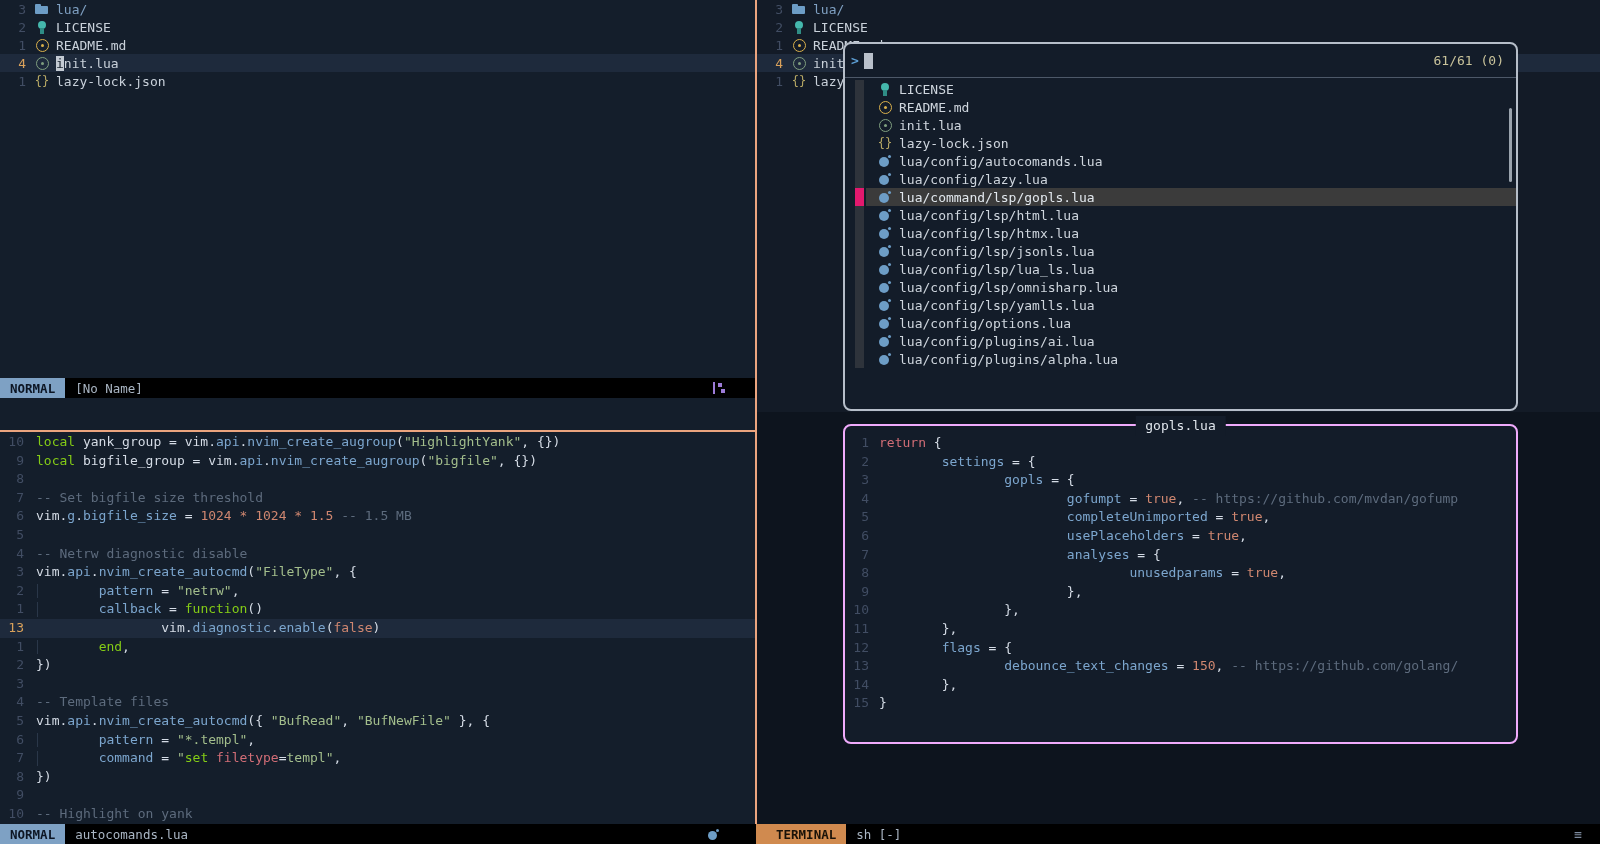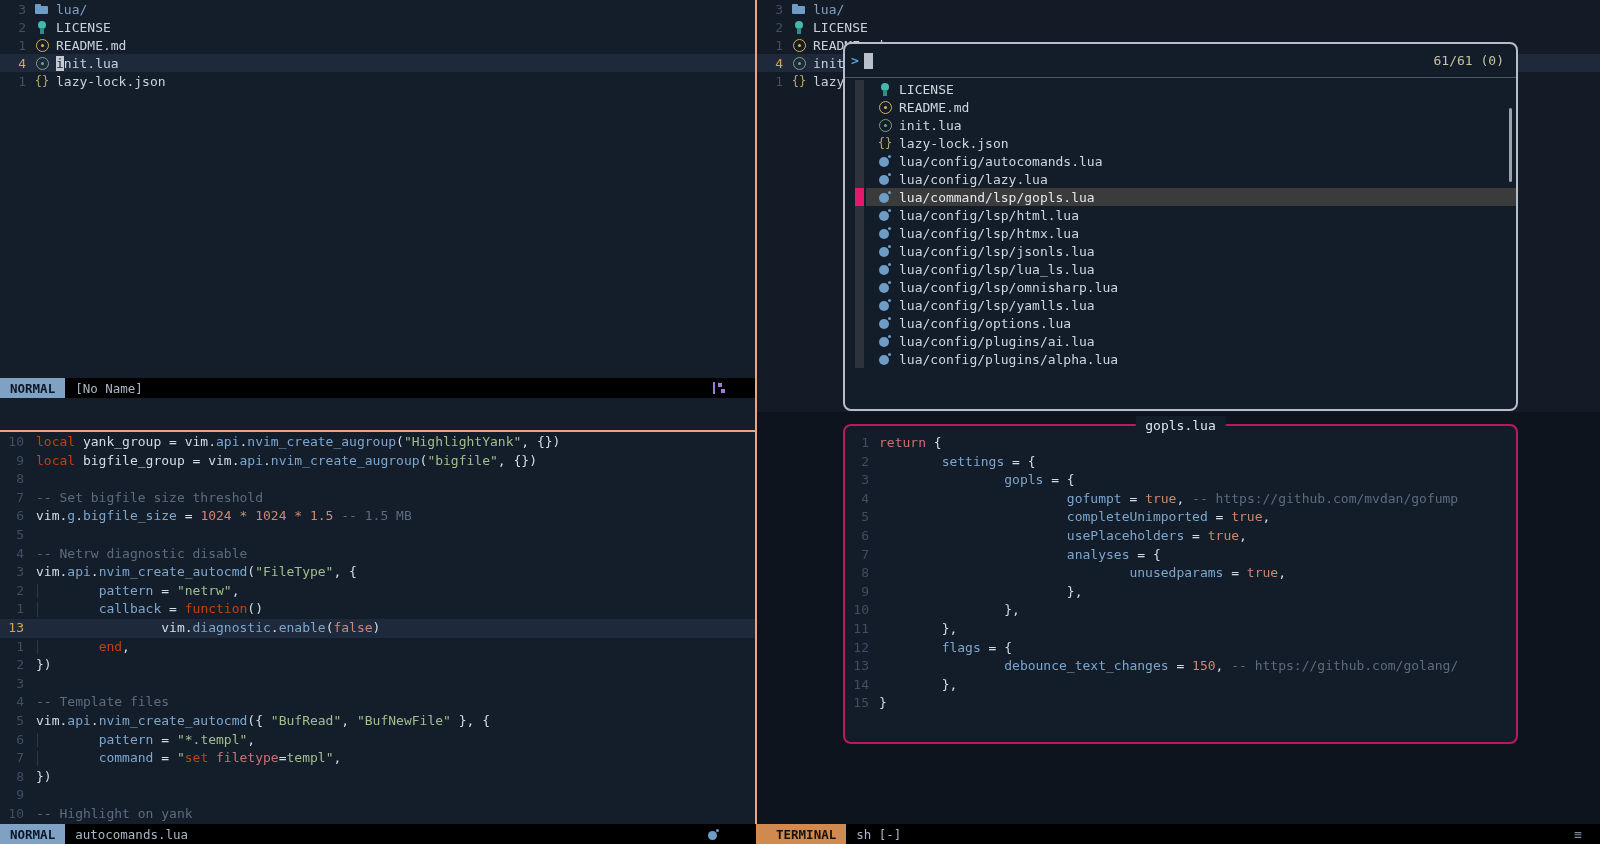--- a/index.html
+++ b/index.html
@@ -42,21 +42,21 @@
 
   
   .code{position:absolute;left:0;top:433px;width:755px;height:391px;overflow:hidden;}
   .code-line{display:flex;height:18.6px;line-height:18.6px;white-space:pre;}
   .code-line.cur{background:#1e2a3c;}
   .ln{width:36px;text-align:right;padding-right:12px;color:#414d63;flex:none;}
   .code-line.cur .ln{color:#d9a15b;}
   .code-text{position:relative;white-space:pre;}
   .code-line.guide .code-text::before{content:"";position:absolute;left:1px;top:2px;bottom:2px;width:1px;background:#2a3749;}
 
-  .c-kw{color:#c2410c;} .c-st{color:#a3be8c;} .c-nu{color:#d08770;} .c-cm{color:#5d6b7d;}
+  .c-kw{color:#84cc16;} .c-st{color:#a3be8c;} .c-nu{color:#d08770;} .c-cm{color:#5d6b7d;}
   .c-fn{color:#7ca6ce;} .c-pr{color:#7ca6ce;} .c-rd{color:#d16d76;} .c-tx{color:#d5dce6;}
   .c-dim{color:#526273;} .c-key{color:#6fb6b9;font-weight:bold;} .c-mid{color:#9aa6b2;} .c-red{color:#de5b63;}
 
   
   .fzf{position:absolute;left:843px;top:42px;width:675px;height:369px;background:#131c29;
     border:2px solid #b6bec9;border-radius:8px;z-index:5;overflow:hidden;}
   .fzf-prompt{position:relative;height:34px;display:flex;align-items:center;padding:0 12px 0 6px;
     border-bottom:1px solid #4d5868;}
   .gt{color:#5d9fd4;font-weight:bold;}
   .pcursor{display:inline-block;width:9px;height:16px;background:#b9c0ca;margin-left:5px;}
@@ -65,21 +65,21 @@
   .fzf-items{position:relative;margin-top:2px;}
   .fzf-gutter{position:absolute;left:10px;top:0;height:288px;width:9px;background:#2e333b;}
   .fzf-item{position:relative;height:18px;display:flex;align-items:center;padding-left:32px;white-space:pre;color:#cfd6de;}
   .fzf-item .ex-name{margin-left:6px;color:inherit;}
   .fzf-item.selected{background:linear-gradient(to right,transparent 21px,#3b3b3b 21px);color:#e2e8ee;}
   .fzf-item.selected::before{content:"";position:absolute;left:10px;top:0;bottom:0;width:9px;background:#e3196e;}
   .fzf-scrollbar{position:absolute;right:4px;top:64px;width:3px;height:74px;background:#9aa3ad;border-radius:2px;}
 
   
   .preview{position:absolute;left:843px;top:424px;width:675px;height:320px;background:#131c29;
-    border:2px solid #be185d;border-radius:8px;z-index:5;}
+    border:2px solid #f0abfc;border-radius:8px;z-index:5;}
   .pv-title{position:absolute;top:-10px;left:50%;transform:translateX(-50%);background:#131c29;
     padding:0 10px;color:#dfe5ec;height:20px;line-height:20px;}
   .pv-lines{position:absolute;inset:8px 4px 4px 4px;overflow:hidden;}
   .pv-lines .ln{width:30px;padding-right:10px;}
 
   
   .i{display:inline-block;width:16px;height:16px;position:relative;flex:none;}
   .i-folder::before{content:"";position:absolute;left:1px;top:5px;width:13px;height:8px;background:#6d9dc6;border-radius:1px;}
   .i-folder::after{content:"";position:absolute;left:1px;top:3px;width:6px;height:3px;background:#6d9dc6;border-radius:1px 1px 0 0;}
   .i-license::before{content:"";position:absolute;left:4px;top:2px;width:8px;height:8px;border-radius:50%;background:#45b8ad;}

